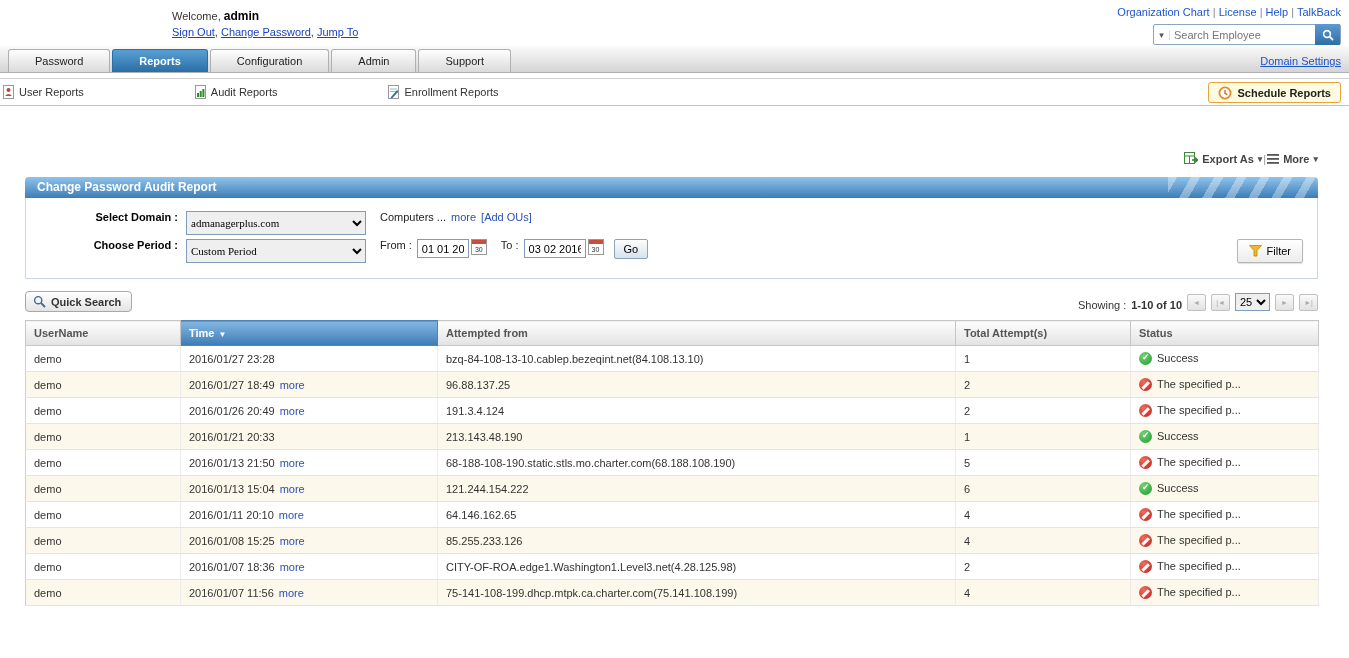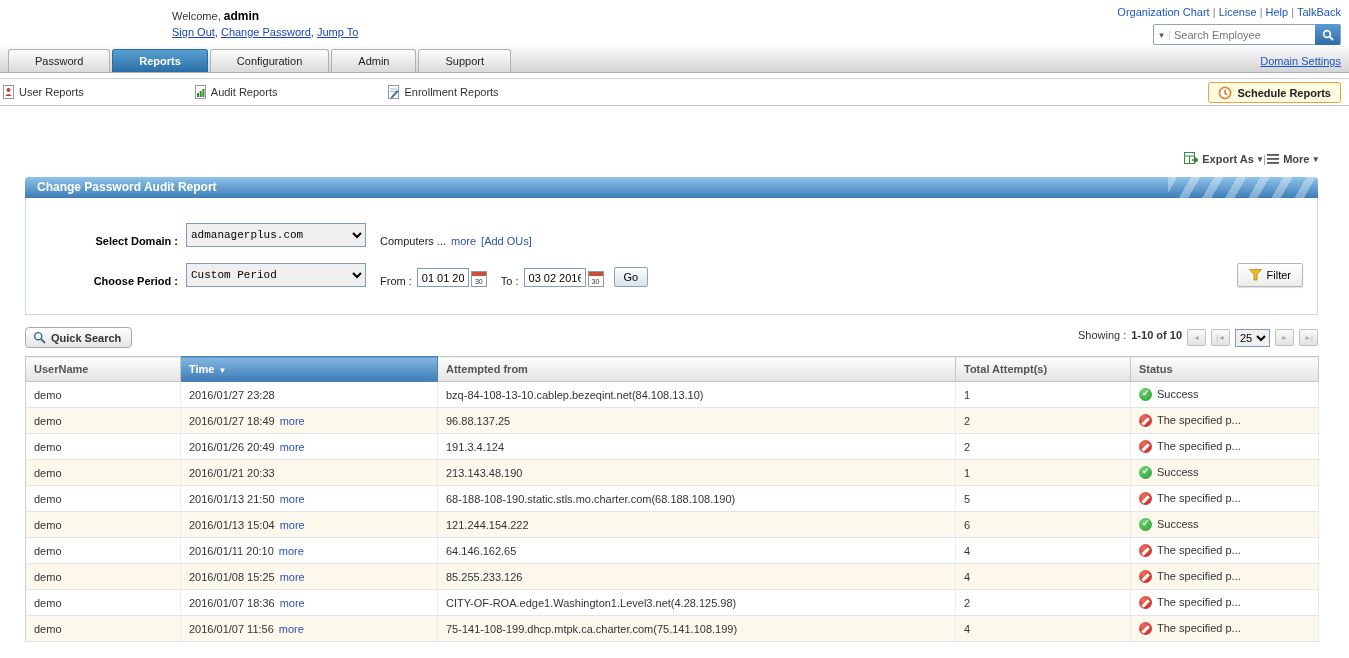--- a/index.html
+++ b/index.html
@@ -59,45 +59,45 @@
   .caret { font-size:9px; color:#555; }
   .toolbar-sep { color:#999; }
 
   .panel { margin:0 31px 0 25px; }
   .panel-title { position:relative; height:21px; line-height:21px; padding-left:12px;
     border-radius:4px 4px 0 0; overflow:hidden; color:#fff; font-weight:bold; font-size:12px;
     background:linear-gradient(#8fc3ea,#3d7db8); }
   .panel-title::after { content:""; position:absolute; right:0; top:0; bottom:0; width:150px;
     background:repeating-linear-gradient(120deg, rgba(255,255,255,.35) 0 8px, rgba(255,255,255,0) 8px 20px); }
   .panel-form { border:1px solid #c9d6e4; border-top:none; padding:9px 0 11px; background:#fff; }
-  .form-row { display:flex; align-items:flex-end; height:24px; margin:16px 0; }
+  .form-row { display:flex; align-items:flex-start; height:24px; margin:4px 0; }
   .form-label { width:160px; text-align:right; font-weight:bold; padding-right:8px; color:#000; }
   .form-row select { width:180px; height:24px; font-size:11px; border:1px solid #7f9db9;
-    font-family:Liberation Mono, monospace; }
+    font-family:Liberation Serif, serif; }
   .inline-lbl { margin:0 5px 0 14px; color:#222; }
   .link { color:#2a51b8; cursor:pointer; }
   .datefld { width:52px; height:19px; border:1px solid #7f9db9; font-size:11px; padding:0 4px;
     font-family:"Liberation Sans",sans-serif; }
   .cal-icon { display:inline-flex; align-items:flex-end; justify-content:center; width:16px; height:16px;
     border:1px solid #999; background:#fff; margin-left:2px; position:relative; cursor:pointer;
     font-size:7px; color:#333; line-height:1.3; }
   .cal-icon::before { content:""; position:absolute; left:0; right:0; top:0; height:4px; background:#c94f3d; }
   .go-btn { height:20px; padding:0 9px; margin-left:10px; font-size:11px; cursor:pointer;
     border:1px solid #8aa4bd; border-radius:2px; background:linear-gradient(#fdfdfd,#d7e2ec);
     font-family:"Liberation Sans",sans-serif; }
   .filter-btn { margin-left:auto; margin-right:14px; height:24px; cursor:pointer;
     border:1px solid #b5b5b5; border-radius:2px; background:linear-gradient(#ffffff,#ececec);
     display:flex; align-items:center; gap:5px; padding:0 11px; font-size:11px;
     box-shadow:0 1px 1px rgba(0,0,0,.12); font-family:"Liberation Sans",sans-serif; }
 
   .list-toolbar { display:flex; align-items:center; margin:12px 31px 8px 25px; }
   .quick-search { display:flex; align-items:center; gap:5px; height:21px; padding:0 10px 0 7px;
     border:1px solid #a8a8a8; border-radius:4px; font-weight:bold; cursor:pointer;
     background:linear-gradient(#ffffff,#e4e4e4);justify-content:flex-end; }
-  .showing { margin-left:auto; display:flex; align-items:flex-start; gap:5px; }
+  .showing { margin-left:auto; display:flex; align-items:flex-end; gap:5px; }
   .pg-btn { width:19px; height:17px; border:1px solid #c0c0c0; border-radius:2px;
     background:linear-gradient(#fafafa,#e2e2e2); color:#aaa; font-size:7px; cursor:default;
     display:flex; align-items:center; justify-content:center; }
   .pgsize { height:18px; font-size:11px; border:1px solid #7f9db9; font-family:"Liberation Sans",sans-serif; }
 
   
   .report-table { table-layout:fixed; width:1293px; margin:0 31px 0 25px;
     border-collapse:collapse; border:1px solid #cfcfcf; background:#fff; font-size:11px; }
   .report-table th { background:linear-gradient(#fdfdfd,#e3e3e3); color:#555; font-weight:bold;
     text-align:left; padding:6px 8px; border:1px solid #c6c6c6; cursor:pointer; white-space:nowrap; }

